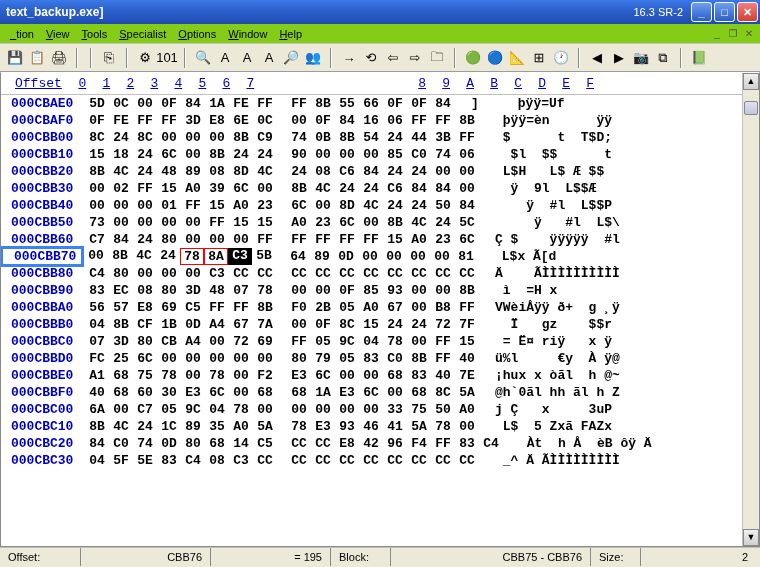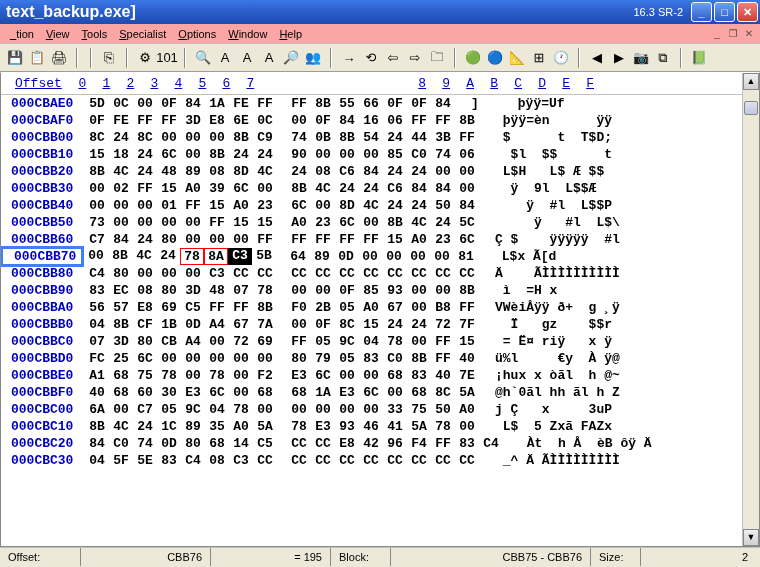--- a/index.html
+++ b/index.html
@@ -1,23 +1,23 @@
 <!DOCTYPE html>
 <html><head>
 <meta charset="utf-8">
 <style>
   * { margin: 0; padding: 0; box-sizing: border-box; }
   body { font-family: Tahoma, sans-serif; font-size: 11px; background: #ece9d8; overflow: hidden; width: 760px; height: 567px; }
   .titlebar { height: 24px; background: linear-gradient(to bottom, #3b78e7 0%, #2a5dc9 50%, #1e4bb0 100%); display: flex; align-items: center; padding: 0 2px 0 6px; color: white; font-weight: bold; }
-  .titlebar .title-text { flex: 1; font-size: 16px; }
+  .titlebar .title-text { flex: 1; font-size: 12px; }
   .titlebar .version { margin-right: 6px; font-weight: normal; font-size: 11px; margin-left: 43px; }
   .winbtn { width: 21px; height: 20px; margin-left: 2px; border: 1px solid #fff; border-radius: 3px; display: flex; align-items: center; justify-content: center; font-family: sans-serif; font-weight: bold; cursor: pointer; }
   .winbtn.min, .winbtn.max { background: linear-gradient(to bottom, #6ea0f0, #2a5dc9); color: white; }
   .winbtn.close { background: linear-gradient(to bottom, #f08080, #d04030); color: white; }
-  .menubar { height: 20px; background: #fca5a5; display: flex; align-items: center; padding-left: 4px; border-bottom: 1px solid #c0c0c0; }
+  .menubar { height: 20px; background: #84cc16; display: flex; align-items: center; padding-left: 4px; border-bottom: 1px solid #c0c0c0; }
   .menubar .menu-item { padding: 2px 6px; cursor: pointer; }
   .menubar .menu-item u { text-decoration: underline; }
   .menubar .mdi-btns { margin-left: auto; display: flex; gap: 2px; padding-right: 4px; }
   .menubar .mdi-btns span { width: 14px; height: 12px; font-size: 10px; text-align: center; line-height: 12px; color: #555; cursor: pointer; }
   .toolbar { height: 28px; background: #ece9d8; border-bottom: 1px solid #9c9c9c; display: flex; align-items: center; padding: 0 6px; gap: 4px; }
   .tb-btn { width: 18px; height: 18px; display: inline-flex; align-items: center; justify-content: center; cursor: pointer; font-size: 13px; }
   .tb-sep { width: 2px; height: 20px; border-left: 1px solid #888; border-right: 1px solid #fff; margin: 0 4px; }
   .hex-container { position: relative; background: white; height: 475px; border: 1px solid #888; border-top: 1px solid #fff; overflow: hidden; display: flex; }
   .hex-main { flex: 1; overflow: hidden; border-radius: 7px; }
   .hex-header { display: flex; font-family: 'Courier New', monospace; font-size: 13px; color: #0000c0; border-bottom: 1px solid #c0c0c0; padding: 3px 0; }

